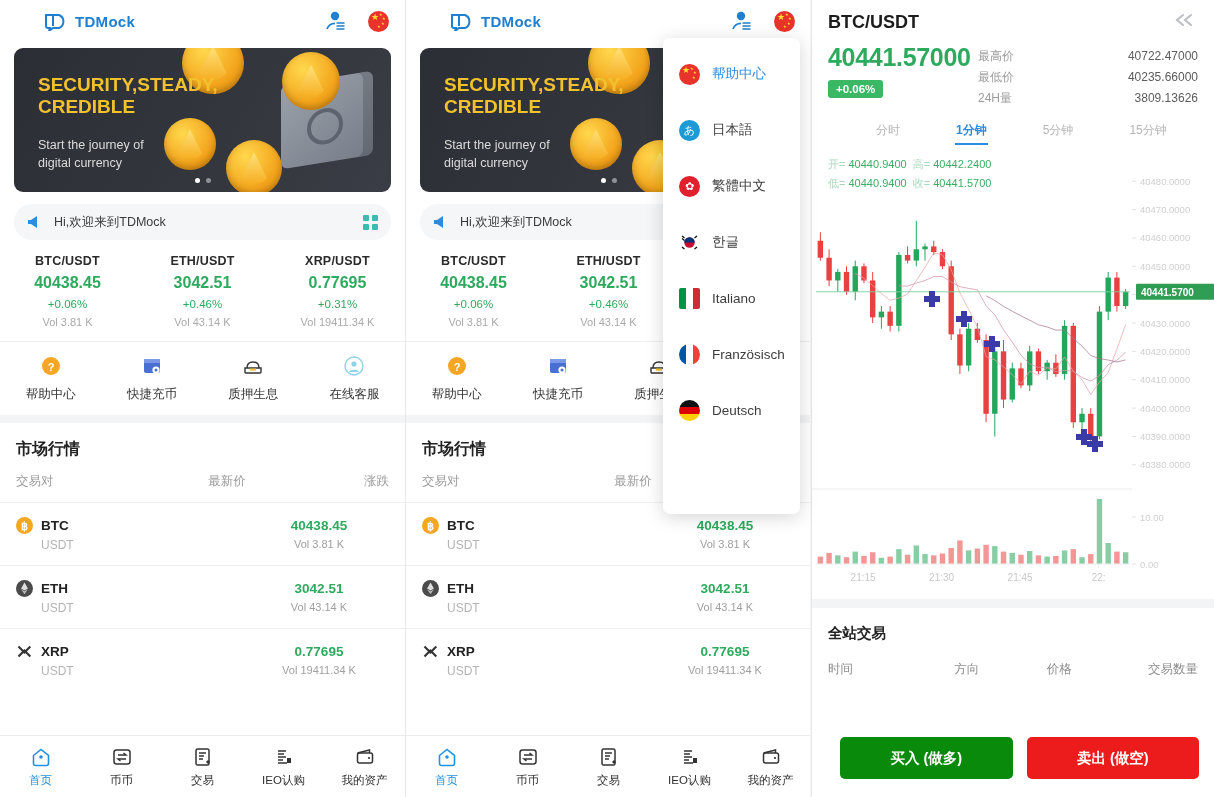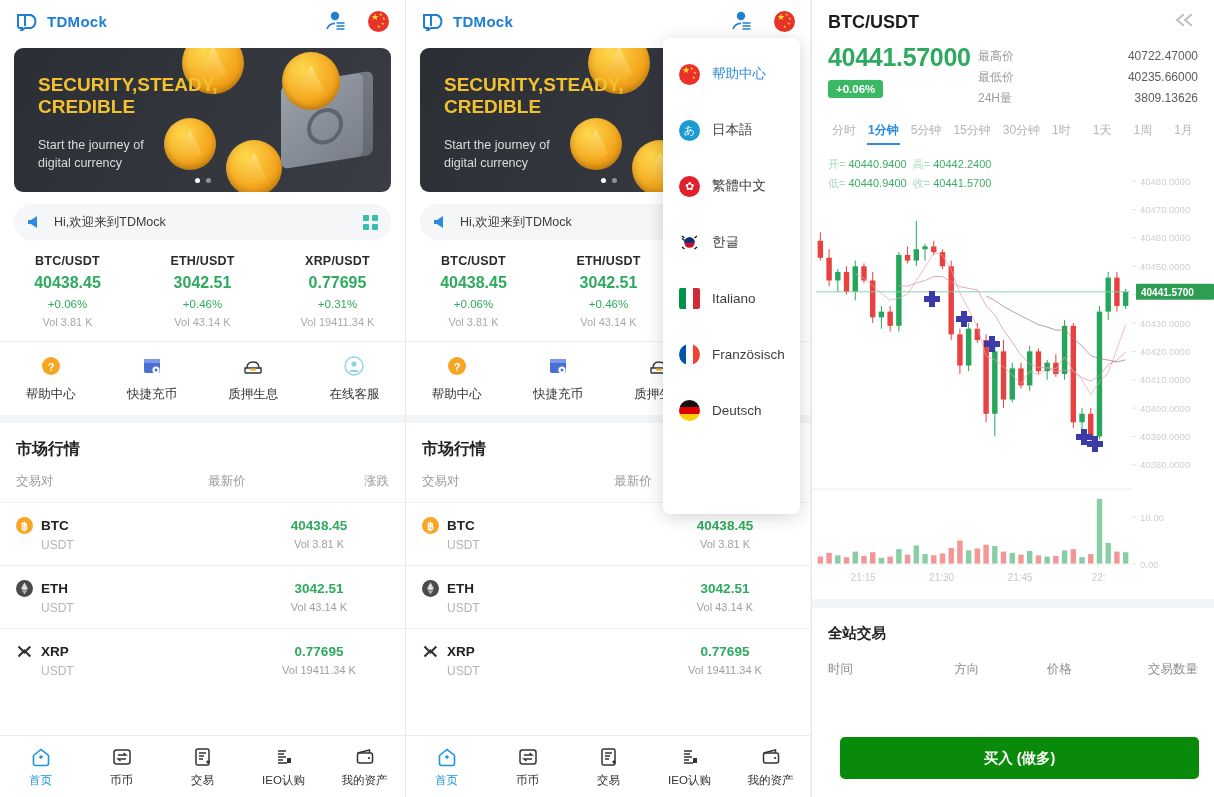--- a/index.html
+++ b/index.html
@@ -11,21 +11,21 @@
   }
   .root { position: relative; width: 1214px; height: 797px; background:#f5f5f5; }
 
   
   .phone { position:absolute; top:0; height:797px; background:#fff; overflow:hidden; }
   .phone.p1 { left:0;   width:405px; }
   .phone.p2 { left:405px; width:405px; border-left:1px solid #e8e8e8; }
   .phone-inner { position:relative; width:405px; height:797px; }
 
   
-  .app-header { height:42px; display:flex; align-items:center; padding:0 16px; background:#fff; }
+  .app-header { height:42px; display:flex; align-items:center; padding:0 16px; background:#fff;margin-left:28px; }
   .logo { display:flex; align-items:center; gap:7px; }
   .logo-mark { width:24px; height:19px; position:relative; }
   .logo-text { font-size:15px; font-weight:700; color:#1f7fd0; letter-spacing:.3px; }
   .hdr-spacer { flex:1; }
   .hdr-icons { display:flex; align-items:center; gap:22px; }
   .user-ic { width:22px; height:22px; position:relative; }
   .flag-cn { width:21px; height:21px; border-radius:50%; background:#e8332a; position:relative; overflow:hidden; display:block; }
   .flag-cn .st { position:absolute; color:#ffde33; line-height:1; }
 
   
@@ -116,21 +116,21 @@
   .r-quote { display:flex; padding:10px 16px 0; }
   .r-left { width:150px; }
   .r-price { font-size:25px; font-weight:700; color:#2eaa5e; letter-spacing:-.3px;}
   .r-badge { display:inline-block; margin-top:8px; background:#3ab863; color:#fff; font-size:11.5px;
              border-radius:3px; padding:3px 8px; font-weight:600;}
   .r-stats { flex:1; padding-top:3px; }
   .r-stat { display:flex; font-size:12px; color:#9c9c9c; line-height:21px; }
   .r-stat .sv { margin-left:auto; color:#5c5c5c; }
 
   .r-tabs { display:flex; align-items:center; padding:13px 14px 0; gap:0; }
-  .r-tab { font-size:12px; color:#b6b6b6; padding:0 6px 6px; position:relative; white-space:nowrap;}
+  .r-tab { font-size:12px; color:#b6b6b6; padding:0 6px 6px; position:relative; white-space:nowrap;margin-left:44px;}
   .r-tab.on { color:#2b8ce0; font-weight:700; }
   .r-tab.on:after { content:""; position:absolute; left:5px; right:5px; bottom:0; height:2px; background:#2b8ce0; }
   .r-tab.sp { margin-left:10px; }
 
   .chart-wrap { position:relative; margin-top:4px; height:450px; }
   .ohlc { position:absolute; left:16px; top:6px; font-size:11px; color:#3cae63; line-height:19px; z-index:3;}
   .ohlc .k { color:#a9d9bb; }
 
   .section { border-top:9px solid #f3f4f6; padding:16px 16px 0; }
   .sec-title { font-size:14.5px; font-weight:700; color:#222; }
@@ -890,16 +890,17 @@
       <div class="trade-head">
         <span class="th">时间</span>
         <span class="th">方向</span>
         <span class="th">价格</span>
         <span class="th">交易数量</span>
       </div>
     </div>
 
     <div class="actions">
       <button class="btn buy">买入 (做多)</button>
+      <button class="btn sell">卖出 (做空)</button>
     </div>
   </div>
 
 </div>
 
 </body></html>

